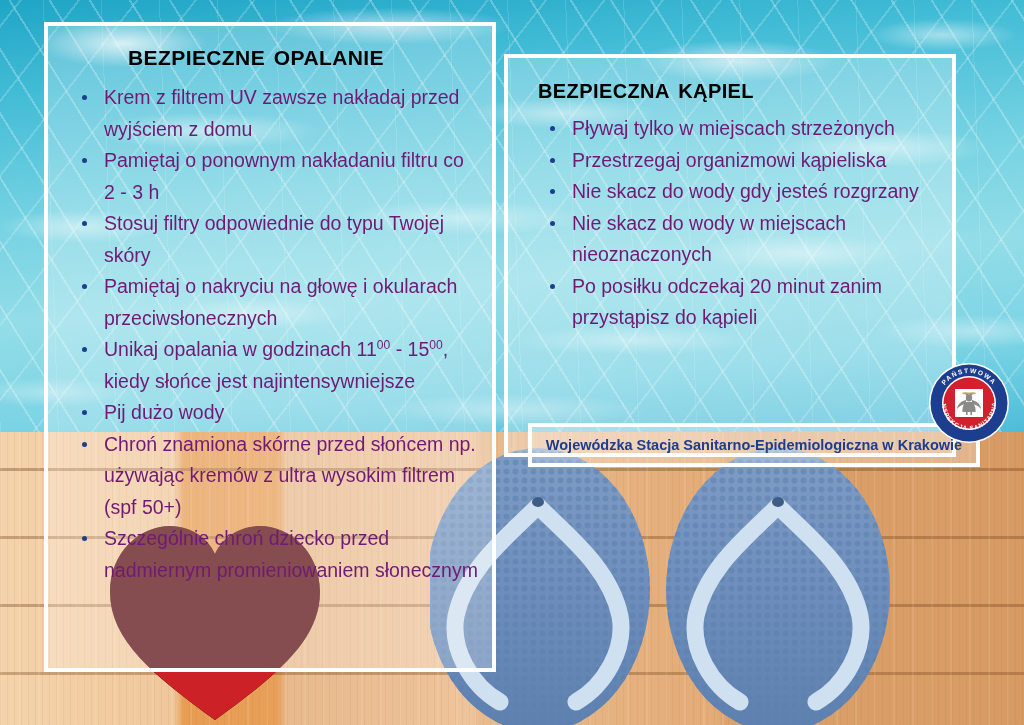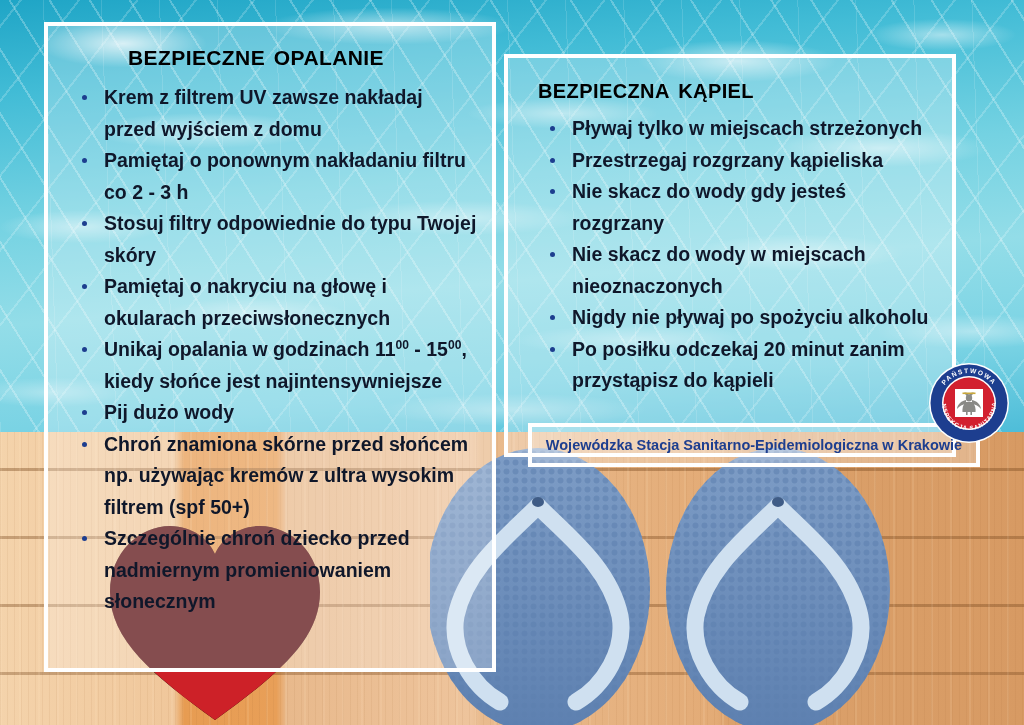--- a/index.html
+++ b/index.html
@@ -120,26 +120,25 @@
   #title-left  { font-size: 30px; text-align: center; margin: 12px 0 10px 0; padding-right: 28px; }
   #title-right { font-size: 29px; text-align: left;  margin: 14px 0 8px 30px; }
 
   ul.tips {
     list-style: none;
     margin: 0;
     padding: 0 14px 0 26px;
   }
   ul.tips li {
     position: relative;
-    color: #0f172a;
+    color: #701a75;
     font-size: 19px;
     line-height: 31px;
     padding-left: 30px;
     margin-bottom: 0px;
-    font-weight: bold;
   }
   ul.tips li::before {
     content: "";
     position: absolute;
     left: 8px;
     top: 13px;
     width: 5px;
     height: 5px;
     border-radius: 50%;
     background: #1d3e8f;
@@ -239,24 +238,23 @@
         <li>Pij dużo wody</li>
         <li>Chroń znamiona skórne przed słońcem np. używając kremów z ultra wysokim filtrem (spf 50+)</li>
         <li>Szczególnie chroń dziecko przed nadmiernym promieniowaniem słonecznym</li>
       </ul>
   </div>
 
   <div class="panel" id="panel-right">
     <h1 class="panel-title" id="title-right">Bezpieczna kąpiel</h1>
     <ul class="tips" id="list-right">
         <li>Pływaj tylko w miejscach strzeżonych</li>
-        <li>Przestrzegaj rozgrzany kąpieliska</li>
+        <li>Przestrzegaj organizmowi kąpieliska</li>
         <li>Nie skacz do wody gdy jesteś rozgrzany</li>
         <li>Nie skacz do wody w miejscach nieoznaczonych</li>
-        <li>Nigdy nie pływaj po spożyciu alkoholu</li>
         <li>Po posiłku odczekaj 20 minut zanim przystąpisz do kąpieli</li>
       </ul>
   </div>
 
   <div class="panel" id="panel-footer">
     <div class="footer-text">Wojewódzka Stacja Sanitarno-Epidemiologiczna w Krakowie</div>
   </div>
 
   <div class="logo-badge">
     <svg width="82" height="82" viewBox="0 0 82 82">

